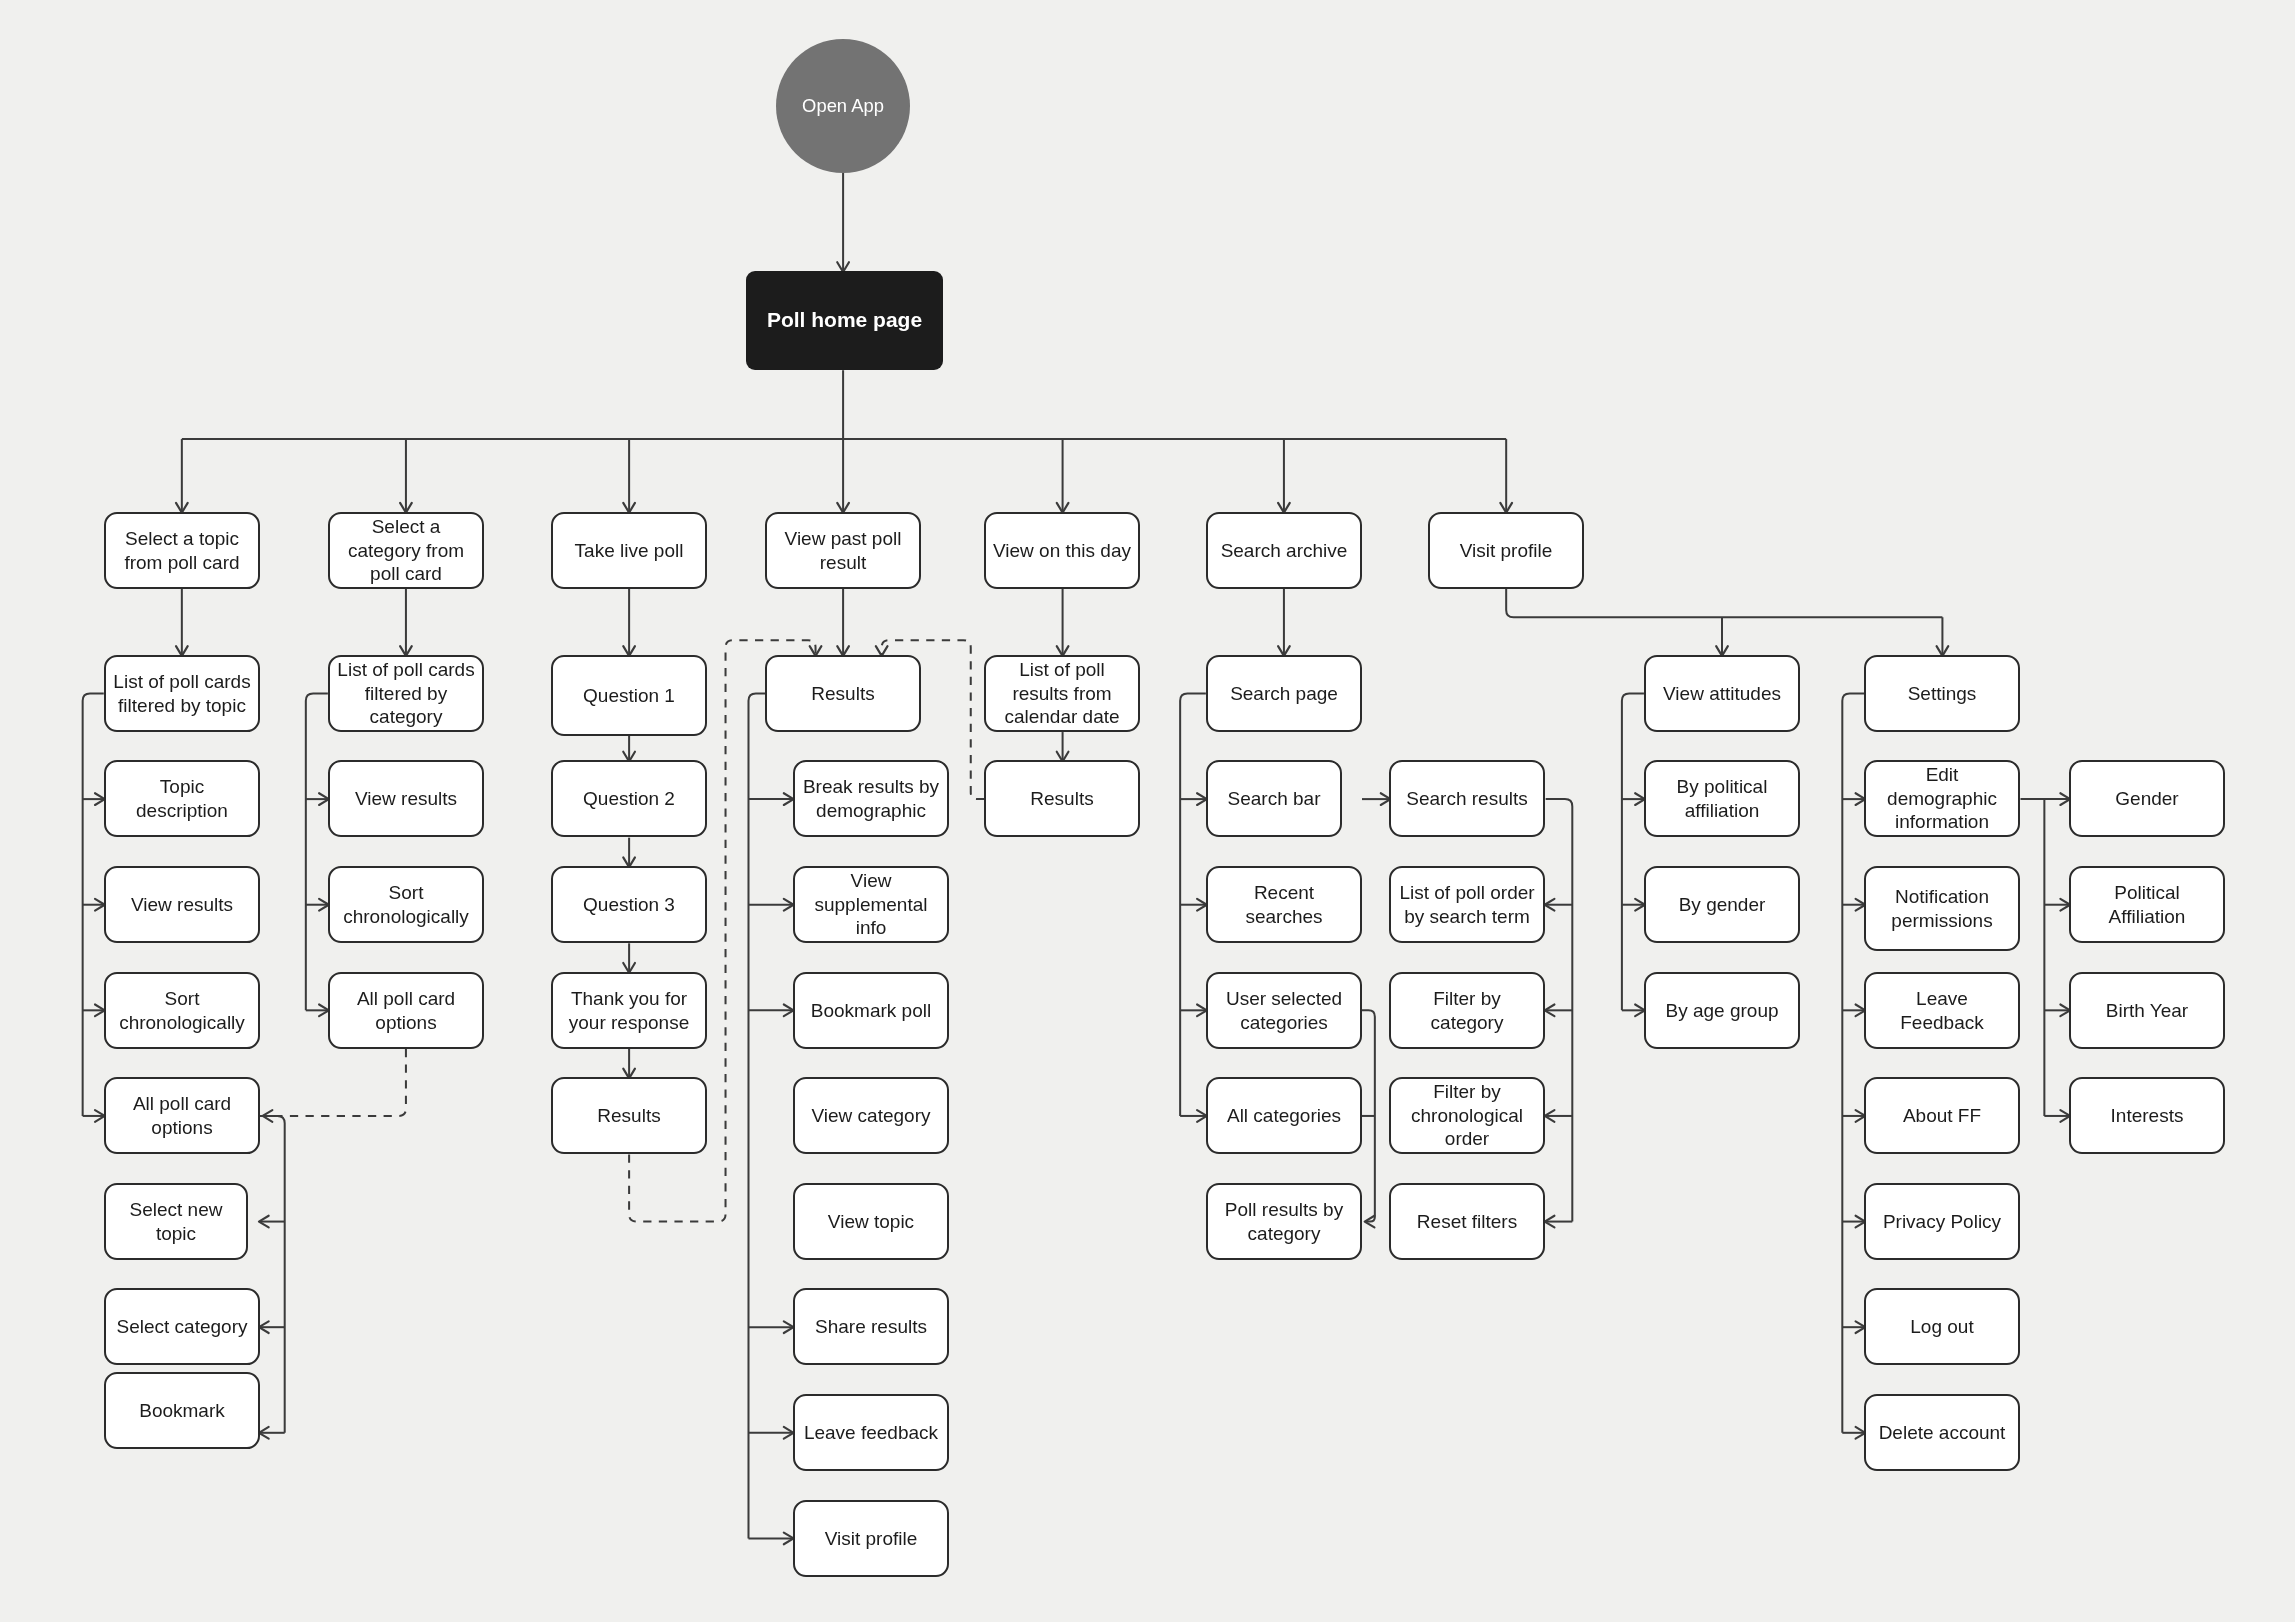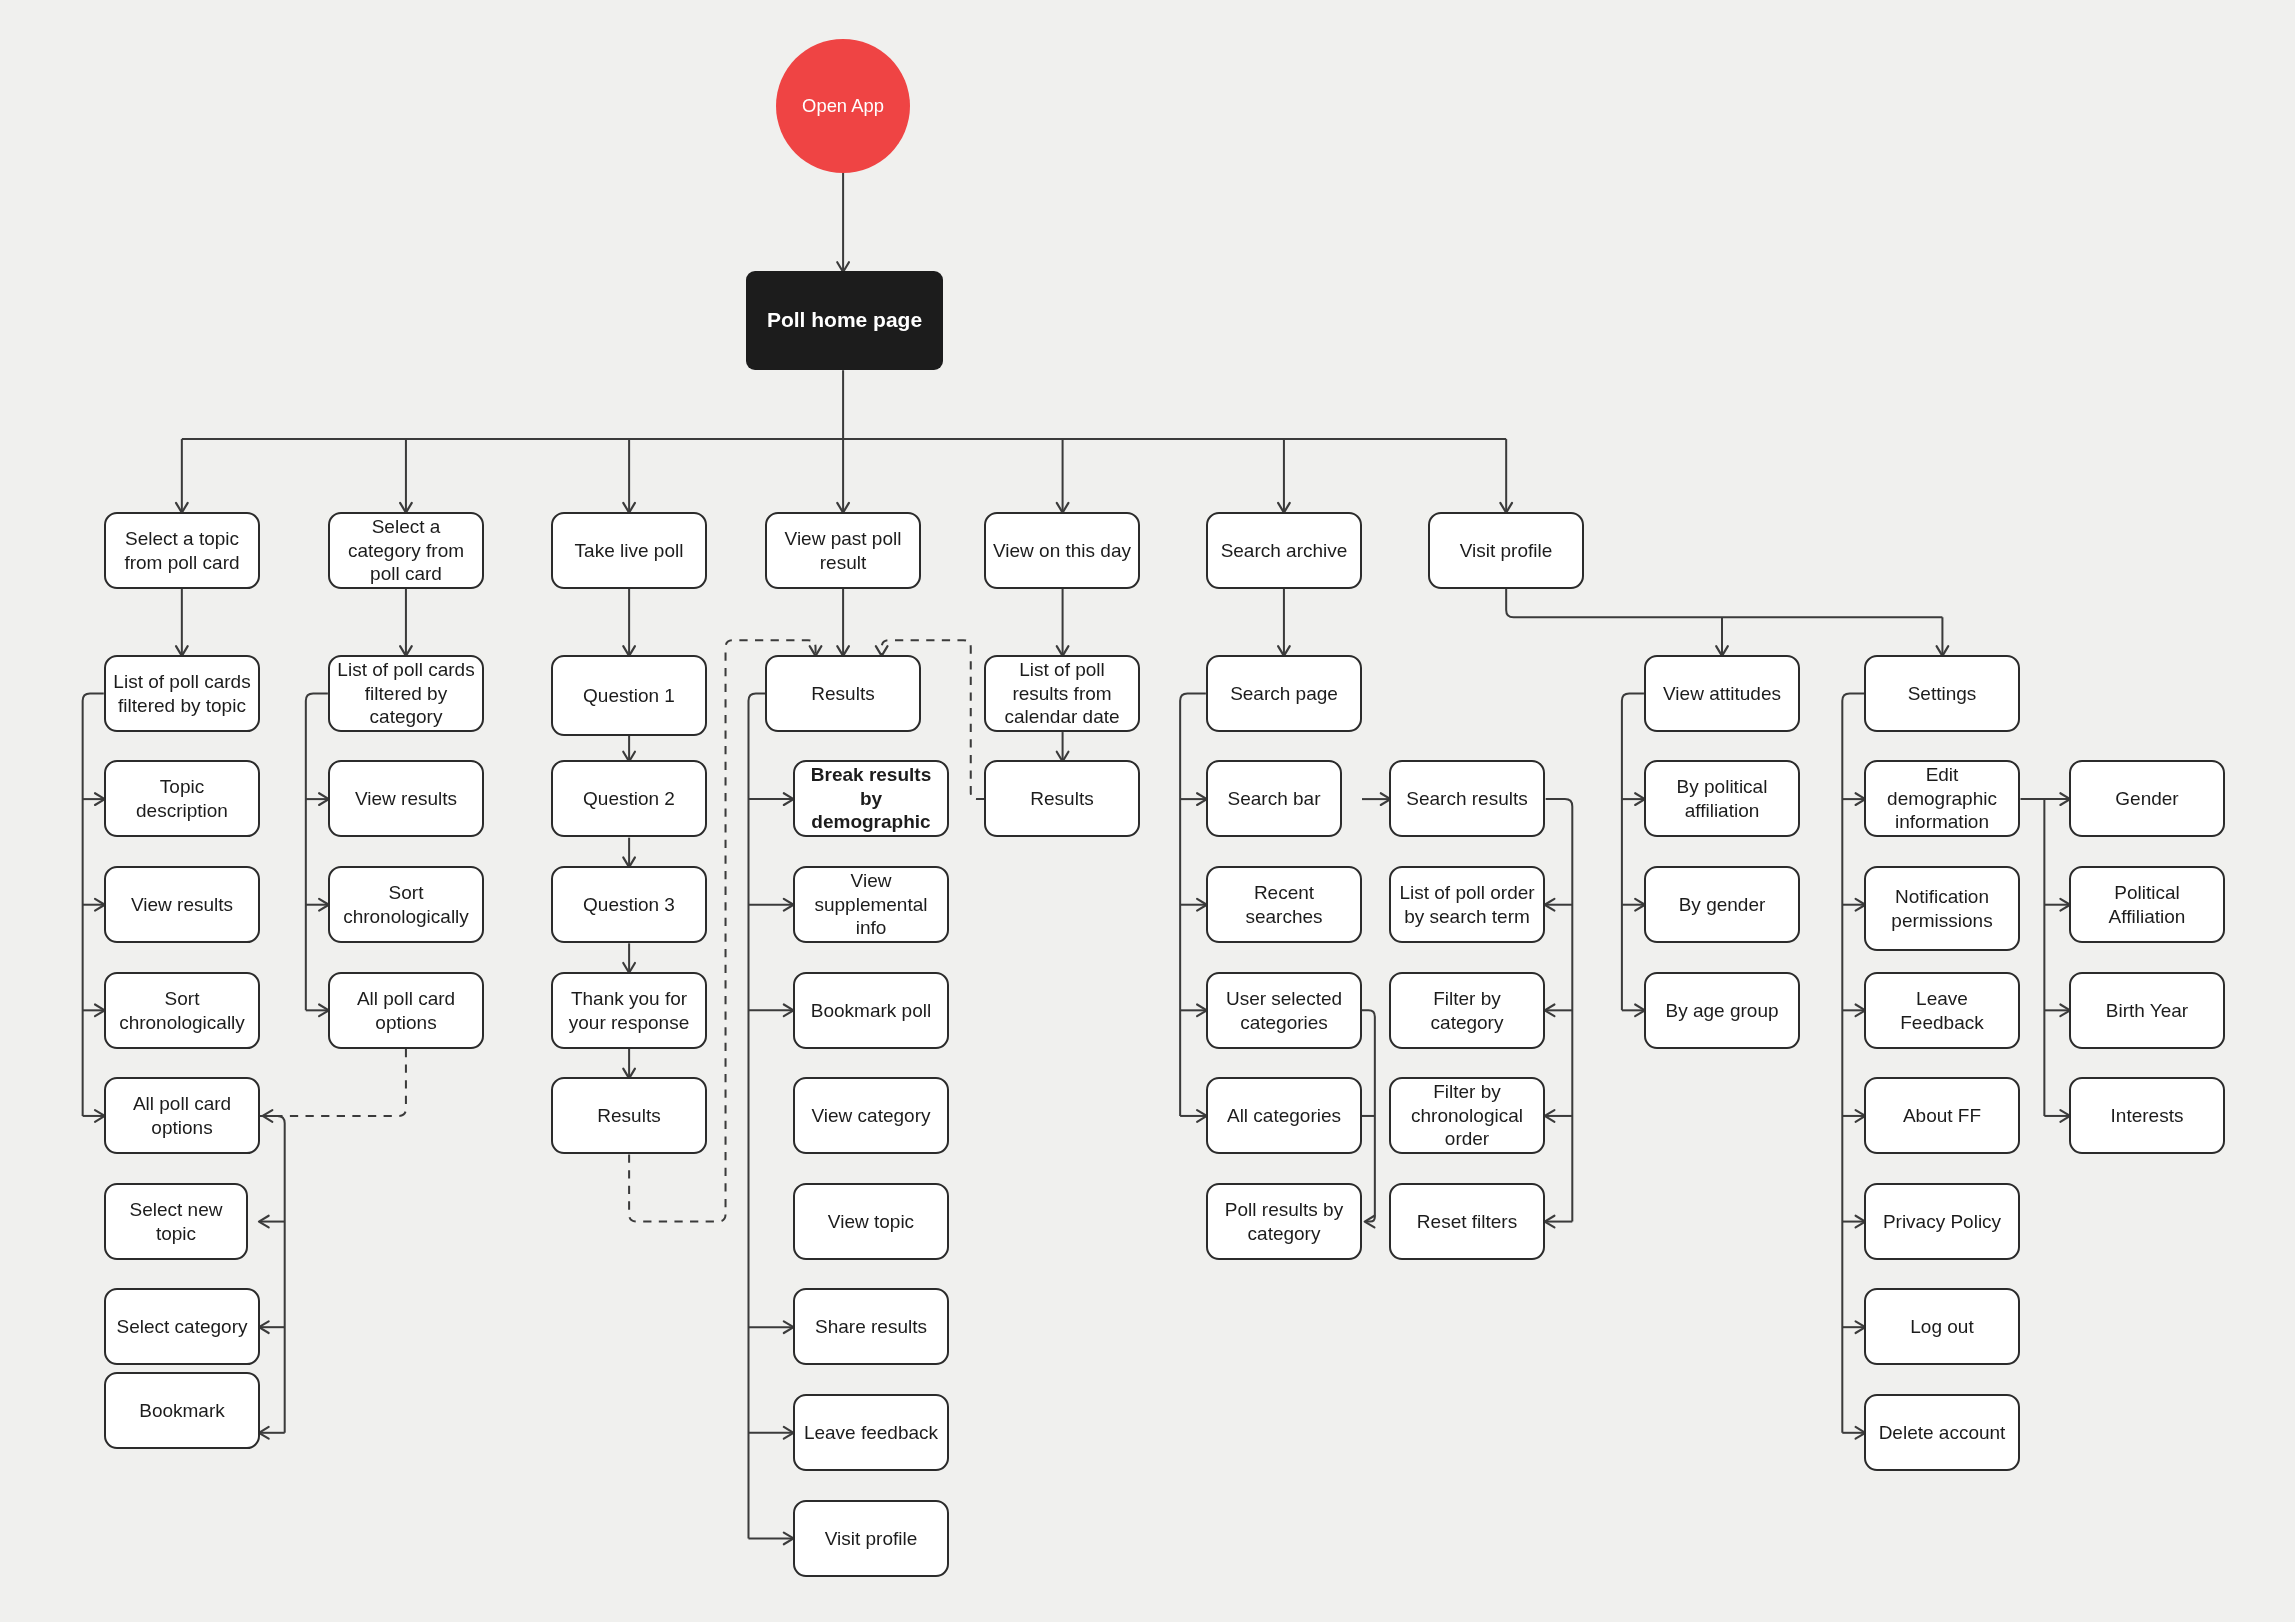--- a/index.html
+++ b/index.html
@@ -3,21 +3,21 @@
 <meta charset="utf-8">
 <style>
   html,body{margin:0;padding:0;background:#f0f0ee;}
   .stage{position:relative;width:2296px;height:1623px;background:#f0f0ee;
          font-family:"Liberation Sans",sans-serif;overflow:hidden;}
   .edges{position:absolute;left:0;top:0;width:2296px;height:1623px;}
   .node{position:absolute;box-sizing:border-box;background:#ffffff;
         border:2.3px solid #2b2b2b;border-radius:13px;
         display:flex;align-items:center;justify-content:center;text-align:center;
         font-size:19px;line-height:1.26;color:#1c1c1c;padding:2.8px 6.4px;}
-  .node.start{border:none;border-radius:50%;background:#ef4444;color:#ffffff;font-size:18.4px;}
+  .node.start{border:none;border-radius:50%;background:#737373;color:#ffffff;font-size:18.4px;}
   .node.home{border:none;border-radius:9px;background:#1c1c1c;color:#ffffff;
              font-weight:bold;font-size:21px;}
 </style>
 </head>
 <body>
 
 <div class="stage">
   <svg class="edges" viewBox="0 0 2500 1767" width="2296" height="1623">
     <defs>
       <marker id="arrow" viewBox="-12 -8 14 16" refX="-1" refY="0" markerWidth="15" markerHeight="17" orient="auto" markerUnits="userSpaceOnUse">
@@ -179,21 +179,21 @@
       </div>
       <div class="node" style="left: 551px; top: 972px; width: 156px; height: 77px;">
         <span>Thank you for your response</span>
       </div>
       <div class="node" style="left: 551px; top: 1077px; width: 156px; height: 77px;">
         <span>Results</span>
       </div>
       <div class="node" style="left: 765px; top: 655px; width: 156px; height: 77px;">
         <span>Results</span>
       </div>
-      <div class="node" style="left: 793px; top: 760px; width: 156px; height: 77px; font-weight: bold;">
+      <div class="node" style="left: 793px; top: 760px; width: 156px; height: 77px;">
         <span>Break results by demographic</span>
       </div>
       <div class="node" style="left: 793px; top: 866px; width: 156px; height: 77px;">
         <span>View supplemental info</span>
       </div>
       <div class="node" style="left: 793px; top: 972px; width: 156px; height: 77px;">
         <span>Bookmark poll</span>
       </div>
       <div class="node" style="left: 793px; top: 1077px; width: 156px; height: 77px;">
         <span>View category</span>

